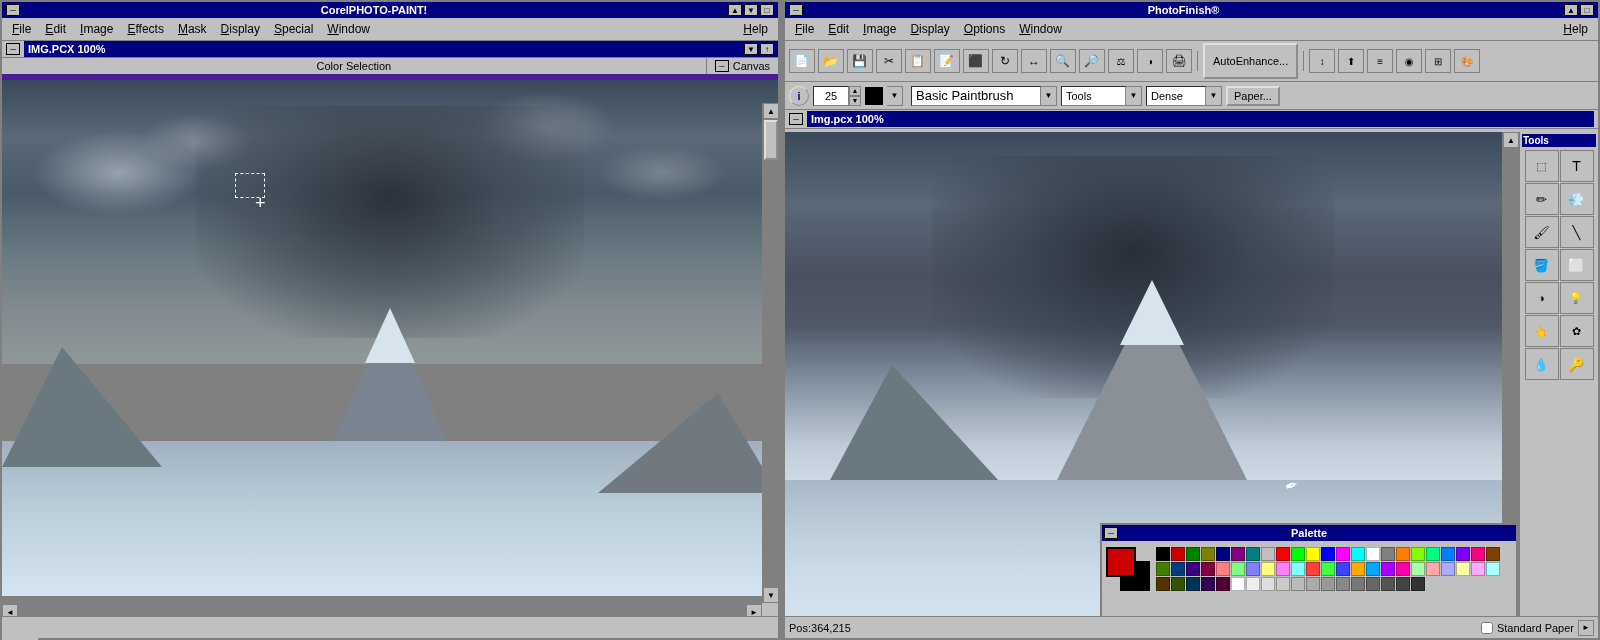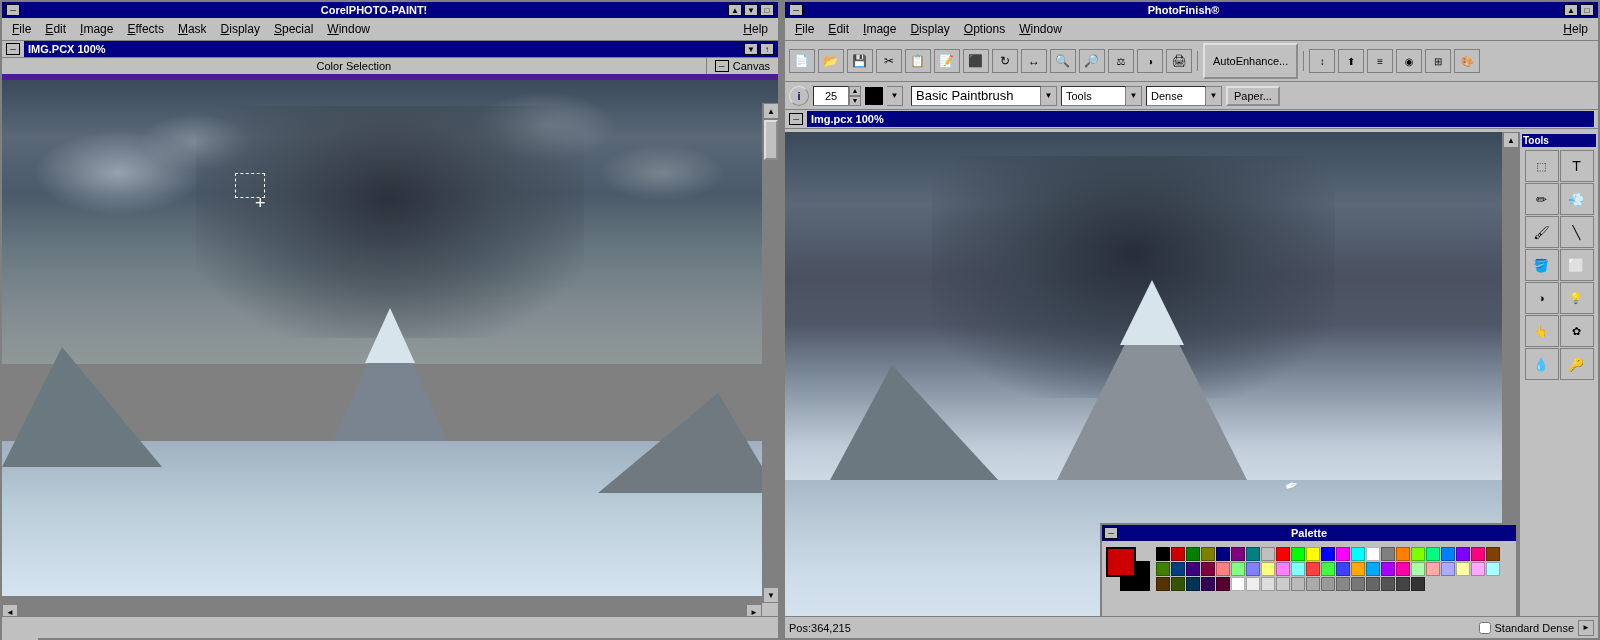--- a/index.html
+++ b/index.html
@@ -680,17 +680,17 @@
           <div class="palette-color" style="background: rgb(68, 68, 68);"></div>
           <div class="palette-color" style="background: rgb(51, 51, 51);"></div>
         </div>
     </div>
   </div>
 
   <div class="status-bar" style="bottom:0; left:0; right:0; position:absolute; display:flex; justify-content:space-between;">
     <span>Pos:364,215</span>
     <div style="display:flex; align-items:center; gap:4px;">
       <input type="checkbox" style="width: 12px; height: 12px;">
-      <span>Standard Dense</span>
+      <span>Standard Paper</span>
       <div class="scroll-btn">►</div>
     </div>
   </div>
 </div>
 
 </body></html>

